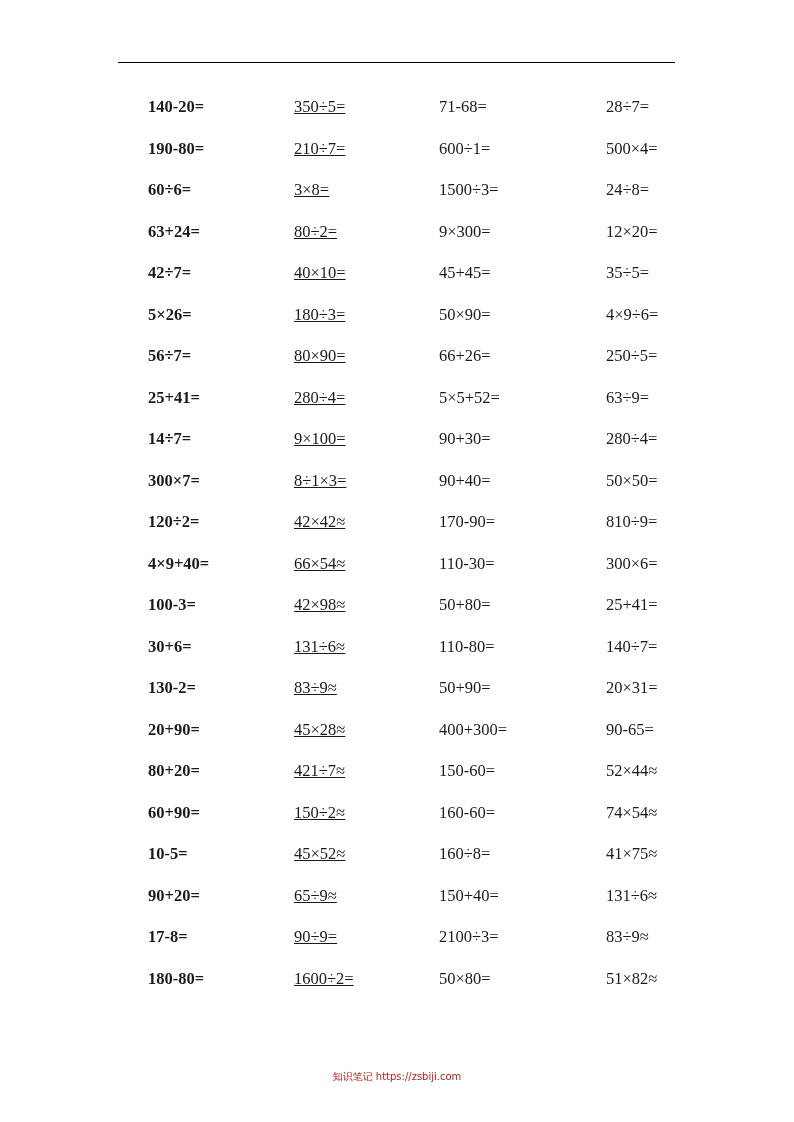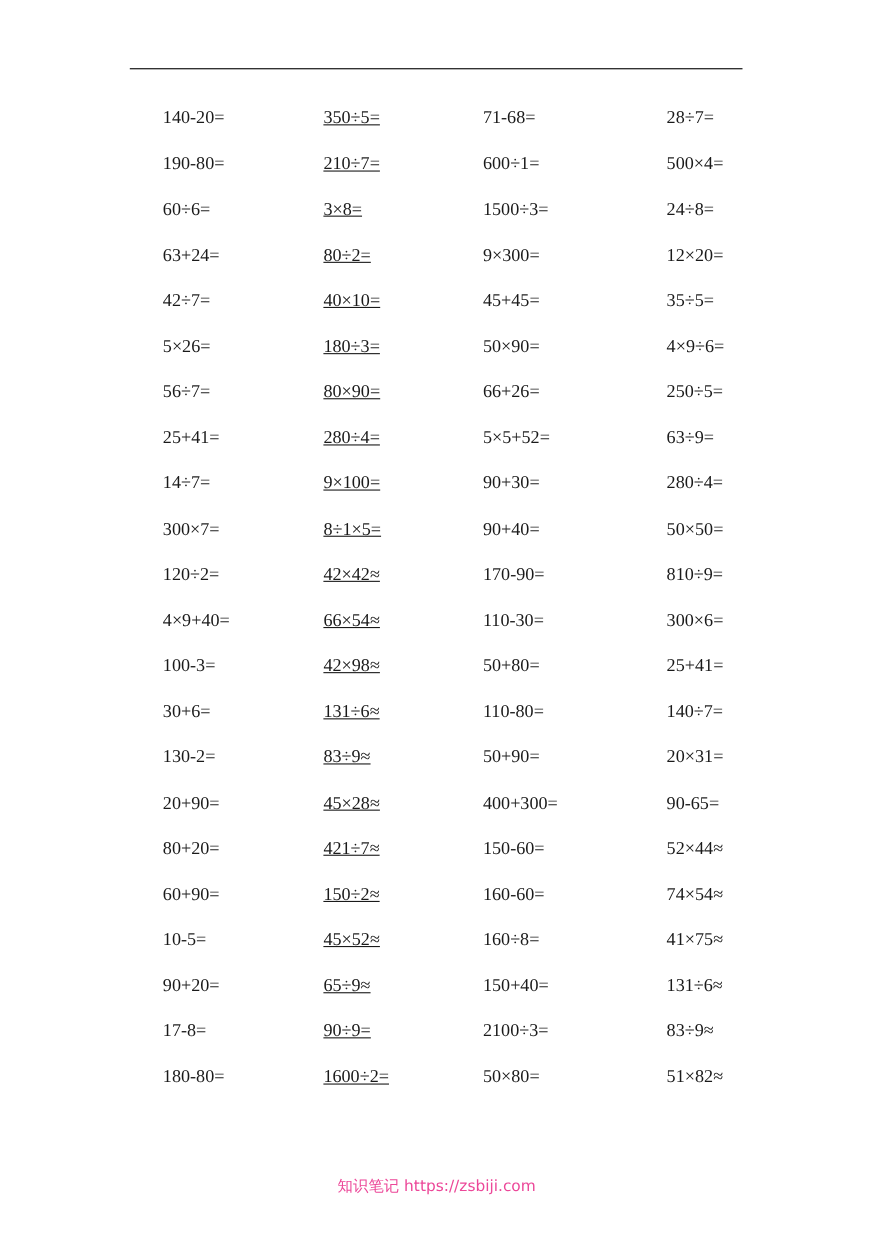--- a/index.html
+++ b/index.html
@@ -35,33 +35,33 @@
     }
     .problem {
       position: absolute;
       top: 0;
       font-size: 16.5px;
       line-height: 26px;
       white-space: nowrap;
       letter-spacing: 0px;
       font-family: "Liberation Serif", "DejaVu Serif", serif;
     }
-    .col-0 { left: 0px; }
+    .col-0 { left: 0px; font-weight: bold; }
     .col-1 { left: 146px; text-decoration: underline; }
     .col-2 { left: 291px; text-align: center; }
     .col-3 { left: 458px; }
     .footer {
       position: absolute;
       left: 0;
       width: 794px;
       top: 1070px;
       text-align: center;
       font-family: "DejaVu Sans", "Liberation Sans", sans-serif;
-      font-size: 14px;
-      color: #ec4899;
+      font-size: 10px;
+      color: #b91c1c;
     }
   </style>
 </head>
 <body>
 
 <div class="header-rule"></div>
 
 <div class="problem-grid" id="problem-grid">
     <div class="problem-row">
       <span class="problem col-0">140-20=</span>
@@ -112,21 +112,21 @@
       <span class="problem col-3">63÷9=</span>
     </div>
     <div class="problem-row">
       <span class="problem col-0">14÷7=</span>
       <span class="problem col-1">9×100=</span>
       <span class="problem col-2">90+30=</span>
       <span class="problem col-3">280÷4=</span>
     </div>
     <div class="problem-row">
       <span class="problem col-0">300×7=</span>
-      <span class="problem col-1">8÷1×5=</span>
+      <span class="problem col-1">8÷1×3=</span>
       <span class="problem col-2">90+40=</span>
       <span class="problem col-3">50×50=</span>
     </div>
     <div class="problem-row">
       <span class="problem col-0">120÷2=</span>
       <span class="problem col-1">42×42≈</span>
       <span class="problem col-2">170-90=</span>
       <span class="problem col-3">810÷9=</span>
     </div>
     <div class="problem-row">

